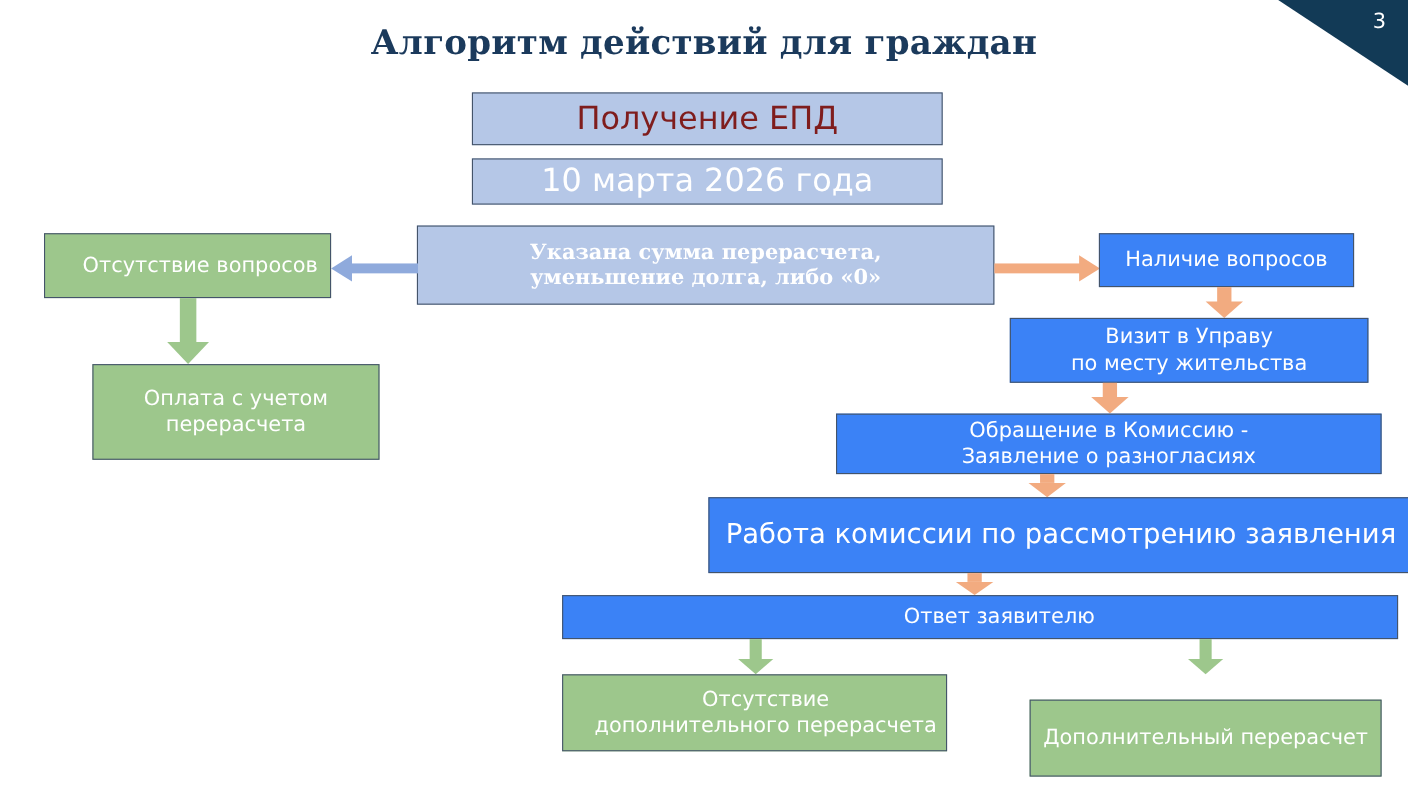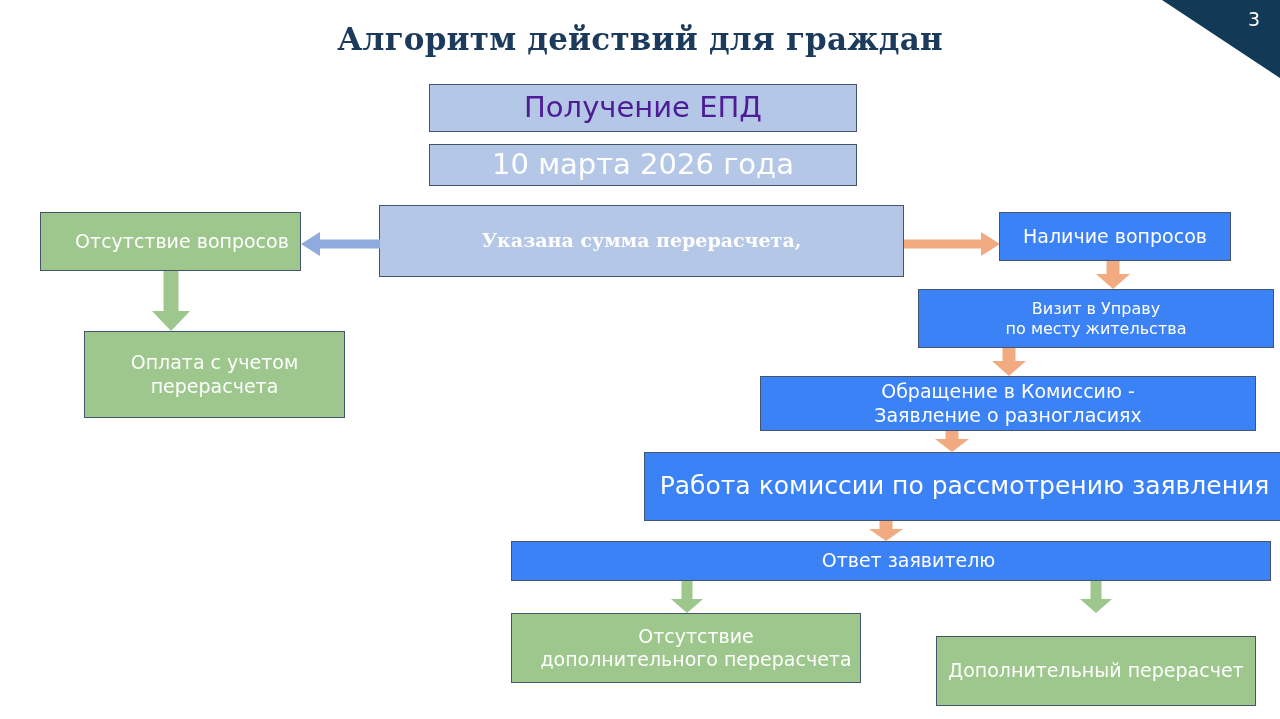--- a/index.html
+++ b/index.html
@@ -60,21 +60,21 @@
     justify-content: center;
     text-align: center;
     line-height: 1.22;
   }
   .box .txt { display: block; width: 100%; padding: 0 6px; }
 
   .box-blue   { background: #B5C7E7; }
   .box-green  { background: #9DC78C; }
   .box-orange { background: #3b82f6; }
 
-  .t-dark  { color: #4c1d95; }
+  .t-dark  { color: #7f1d1d; }
   .t-white { color: #FFFFFF; }
 
   .f-serif-bold {
     font-family: "DejaVu Serif", "Liberation Serif", serif;
     font-weight: bold;
   }
 
   
   .arrow-v {           
     position: absolute;
@@ -124,20 +124,21 @@
     <span class="txt t-dark">Получение ЕПД</span>
   </div>
 
   <div class="box box-blue" style="left:429px; top:144px; width:428px; height:42px; font-size:29px;">
     <span class="txt t-white">10 марта 2026 года</span>
   </div>
 
   <div class="box box-blue" style="left:379px; top:205px; width:525px; height:72px;">
     <span class="txt f-serif-bold t-white" style="font-size:19px;">
       <span>Указана сумма перерасчета,</span><br>
+      <span>уменьшение долга, либо «0»</span>
     </span>
   </div>
 
   <div class="arrow-h" style="left:301px; top:232px; width:79px; height:24px;">
     <div class="shaft" style="left:18px; width:61px; height:9px; background:#8FAADC;"></div>
     <div class="head" style="left:0px; transform:translate(0,-50%);
                 border-top:12px solid transparent; border-bottom:12px solid transparent;
                 border-right:19px solid #8FAADC;"></div>
   </div>
 
@@ -168,21 +169,21 @@
   <div class="box box-orange" style="left:999px; top:212px; width:232px; height:49px; font-size:19px;">
     <span class="txt t-white">Наличие вопросов</span>
   </div>
 
   <div class="arrow-v" style="left:1096px; top:261px; width:34px; height:28px;">
     <div class="shaft" style="width:13px; height:14px; background:#F2AB80;"></div>
     <div class="head" style="border-left:17px solid transparent; border-right:17px solid transparent;
                 border-top:15px solid #F2AB80;"></div>
   </div>
 
-  <div class="box box-orange" style="left:918px; top:289px; width:356px; height:59px; font-size:16px;">
+  <div class="box box-orange" style="left:918px; top:289px; width:326px; height:59px; font-size:19px;">
     <span class="txt t-white">
       <span>Визит в Управу</span><br>
       <span>по месту жительства</span>
     </span>
   </div>
 
   <div class="arrow-v" style="left:992px; top:348px; width:34px; height:28px;">
     <div class="shaft" style="width:13px; height:14px; background:#F2AB80;"></div>
     <div class="head" style="border-left:17px solid transparent; border-right:17px solid transparent;
                 border-top:15px solid #F2AB80;"></div>

